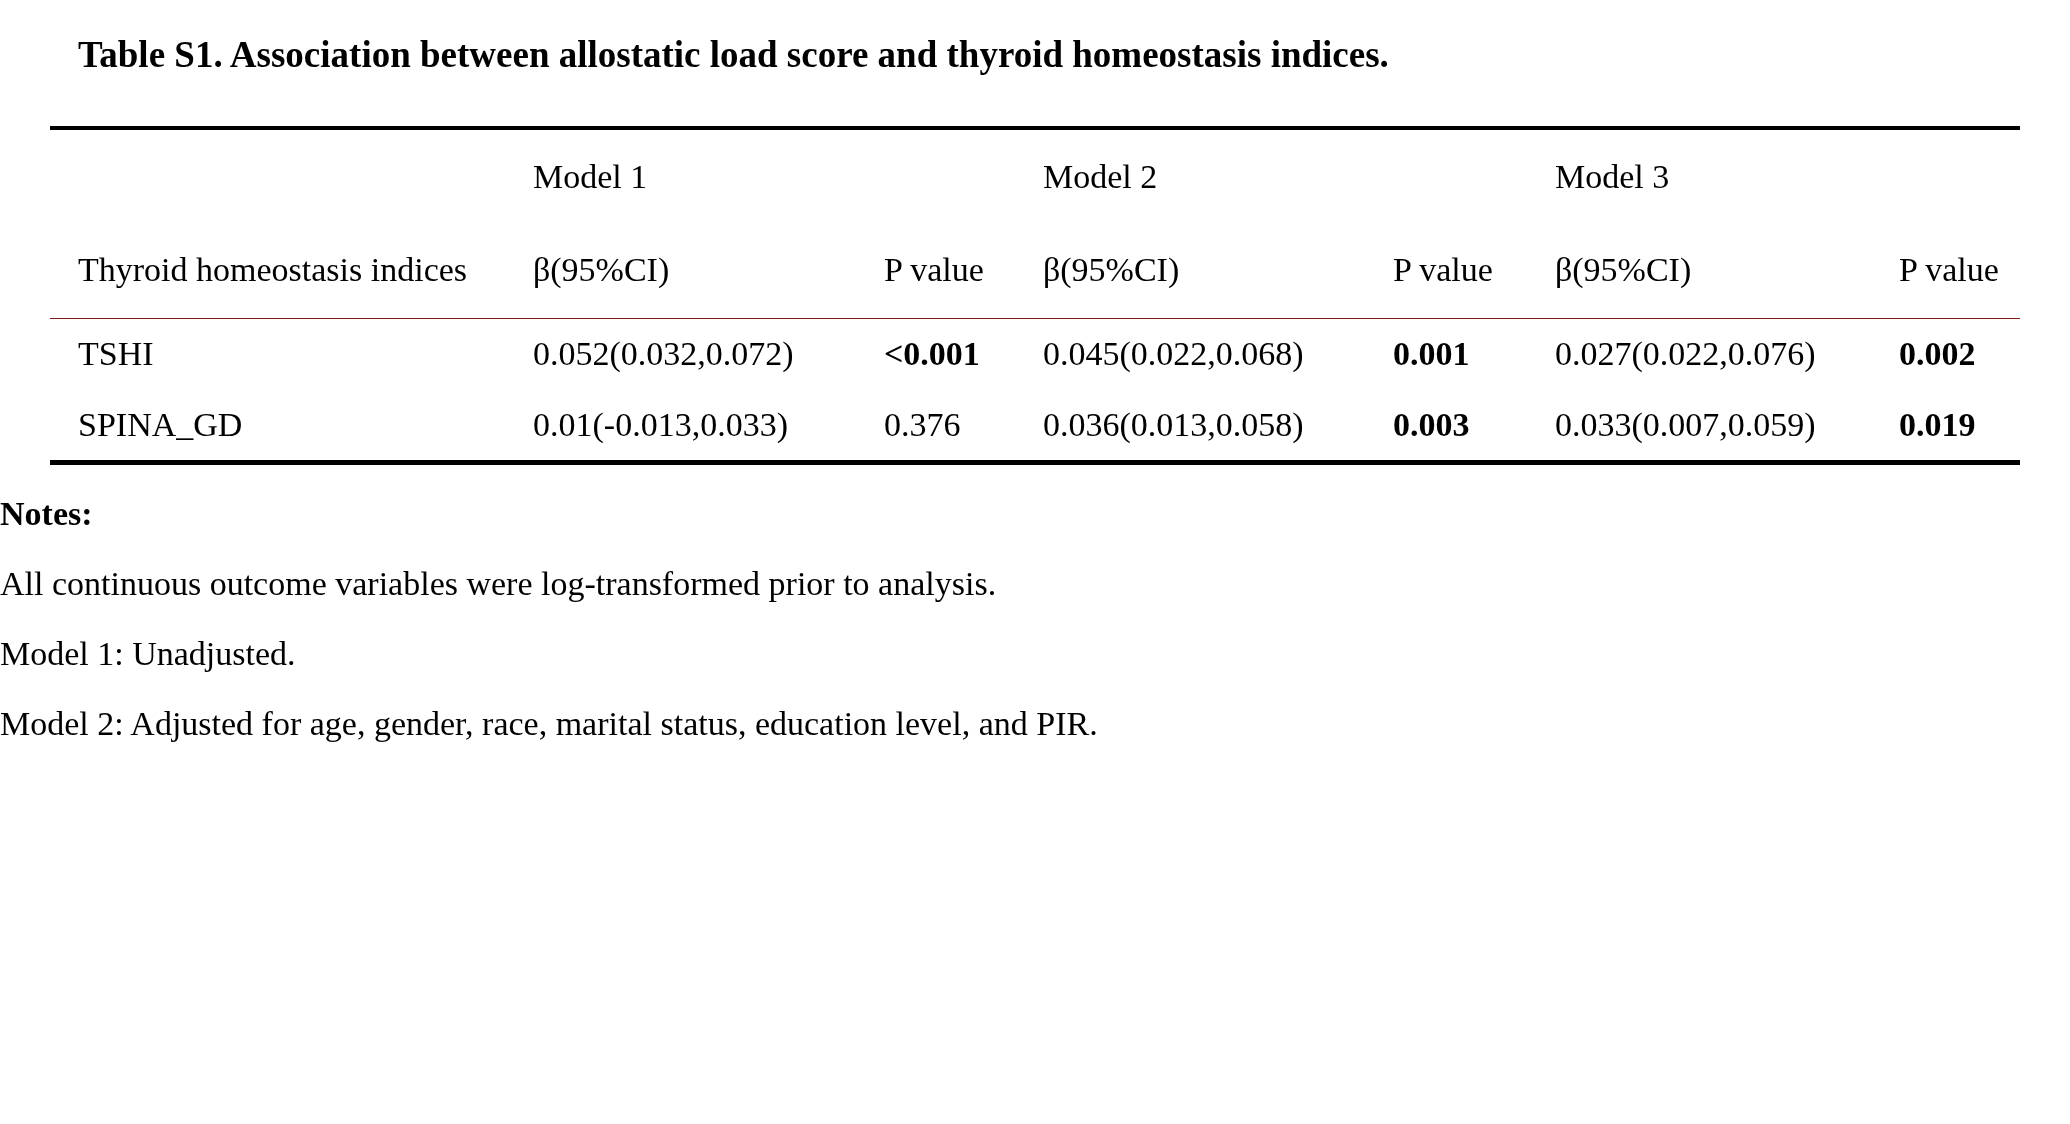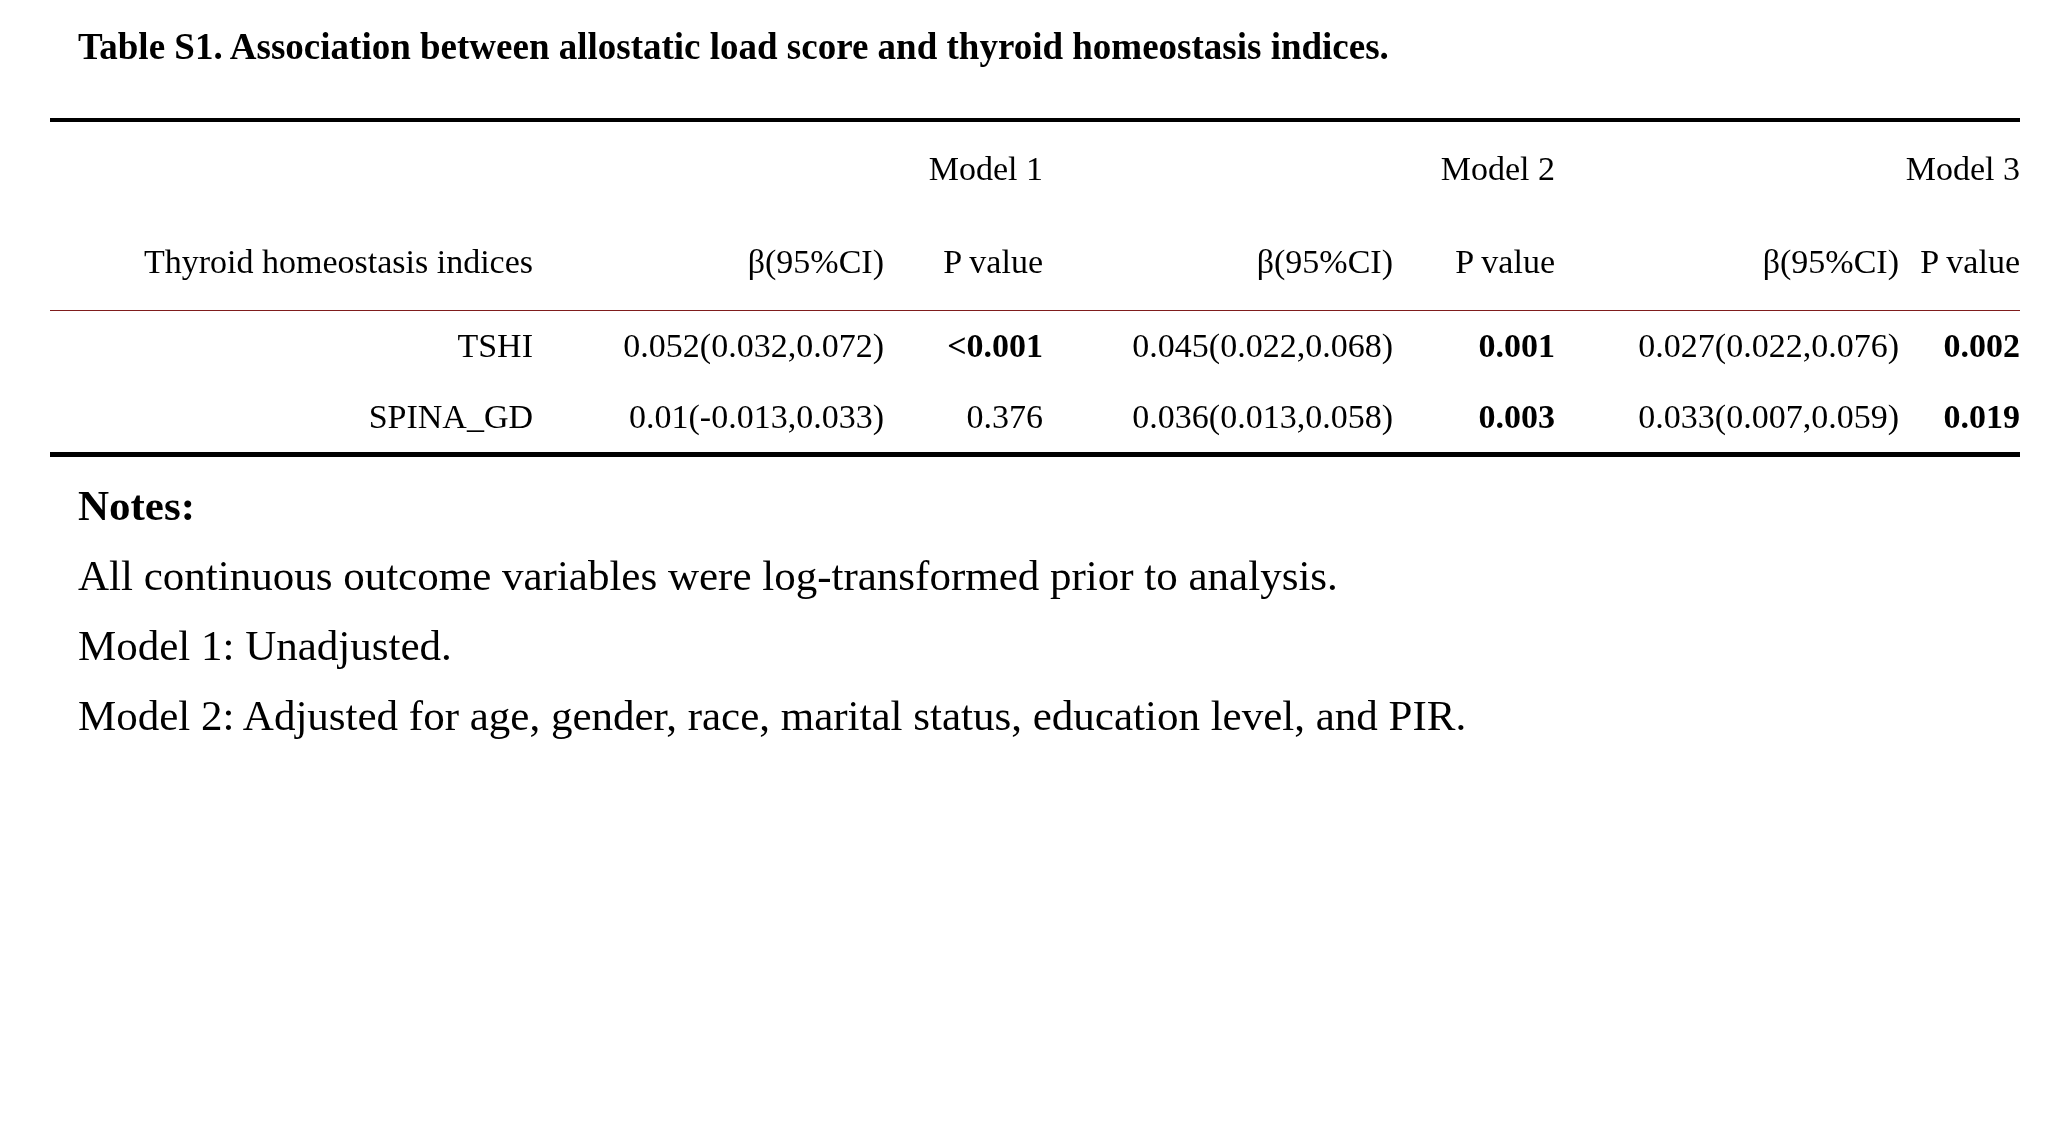--- a/index.html
+++ b/index.html
@@ -7,21 +7,21 @@
   .page {
     position: relative;
     width: 2070px;
     height: 1124px;
     background: #ffffff;
     color: #000000;
     font-family: "Liberation Serif", "DejaVu Serif", serif;
     overflow: hidden;
   }
   .title {
-    padding-top: 24px;
+    padding-top: 32px;
     margin-left: 78px;
     margin-right: 60px;
     font-size: 37px;
     font-weight: bold;
     line-height: 46px;
   }
   table.results {
     border-collapse: collapse;
     table-layout: fixed;
     margin-left: 50px;
@@ -33,35 +33,34 @@
   }
   col.c1 { width: 483px; }
   col.c2 { width: 351px; }
   col.c3 { width: 159px; }
   col.c4 { width: 350px; }
   col.c5 { width: 162px; }
   col.c6 { width: 344px; }
   col.c7 { width: 121px; }
   th, td {
     font-weight: normal;
-    text-align: right;
+    text-align: left;
     vertical-align: middle;
     white-space: nowrap;
     padding: 0;
   }
   th:first-child, td:first-child { padding-left: 28px; }
   tr.model-row th { height: 95px; }
   tr.subhead-row th { height: 95px; border-bottom: 1px solid #7f1d1d; }
   tbody tr { height: 72px; }
   .bold { font-weight: bold; }
   .notes {
-    margin-left: 78px;
     margin-top: 14px;
     width: 1880px;
-    font-size: 43px;
+    font-size: 34px;
     line-height: 70px;
   }
   .notes-heading { font-weight: bold; }
 </style>
 </head>
 <body>
 
 <div class="page">
 
   <h1 class="title">Table S1. Association between allostatic load score and thyroid homeostasis indices.</h1>

